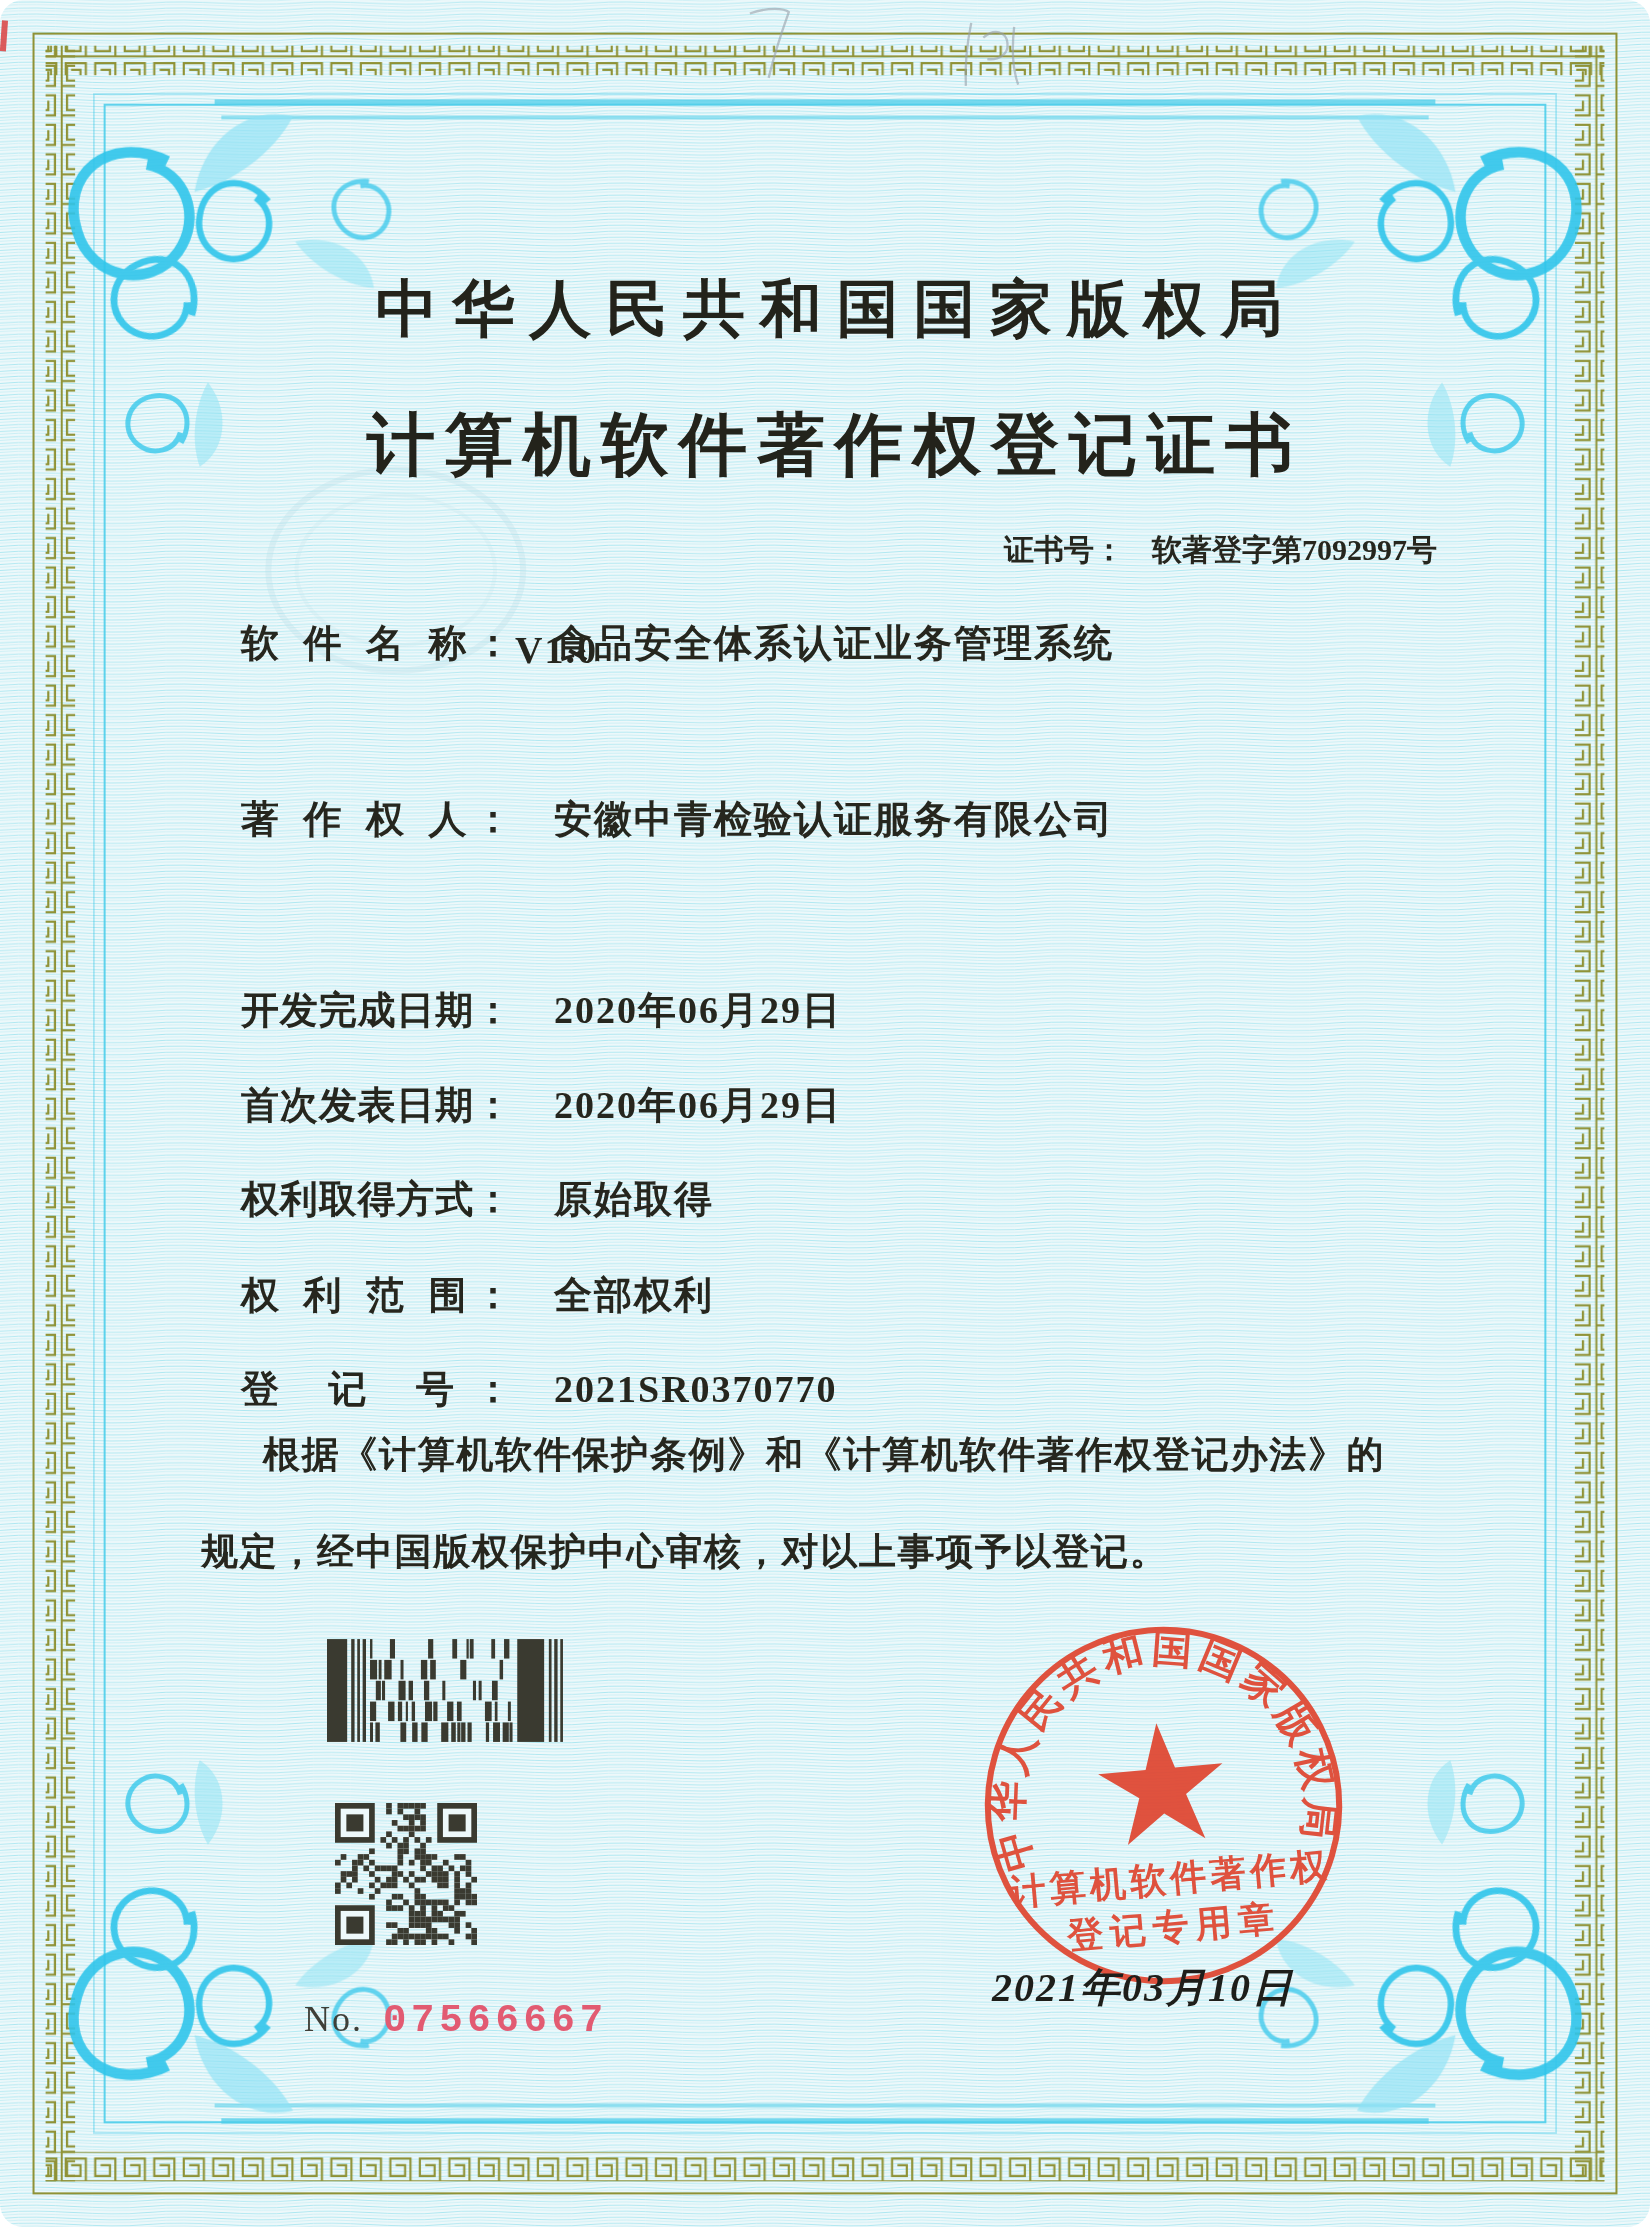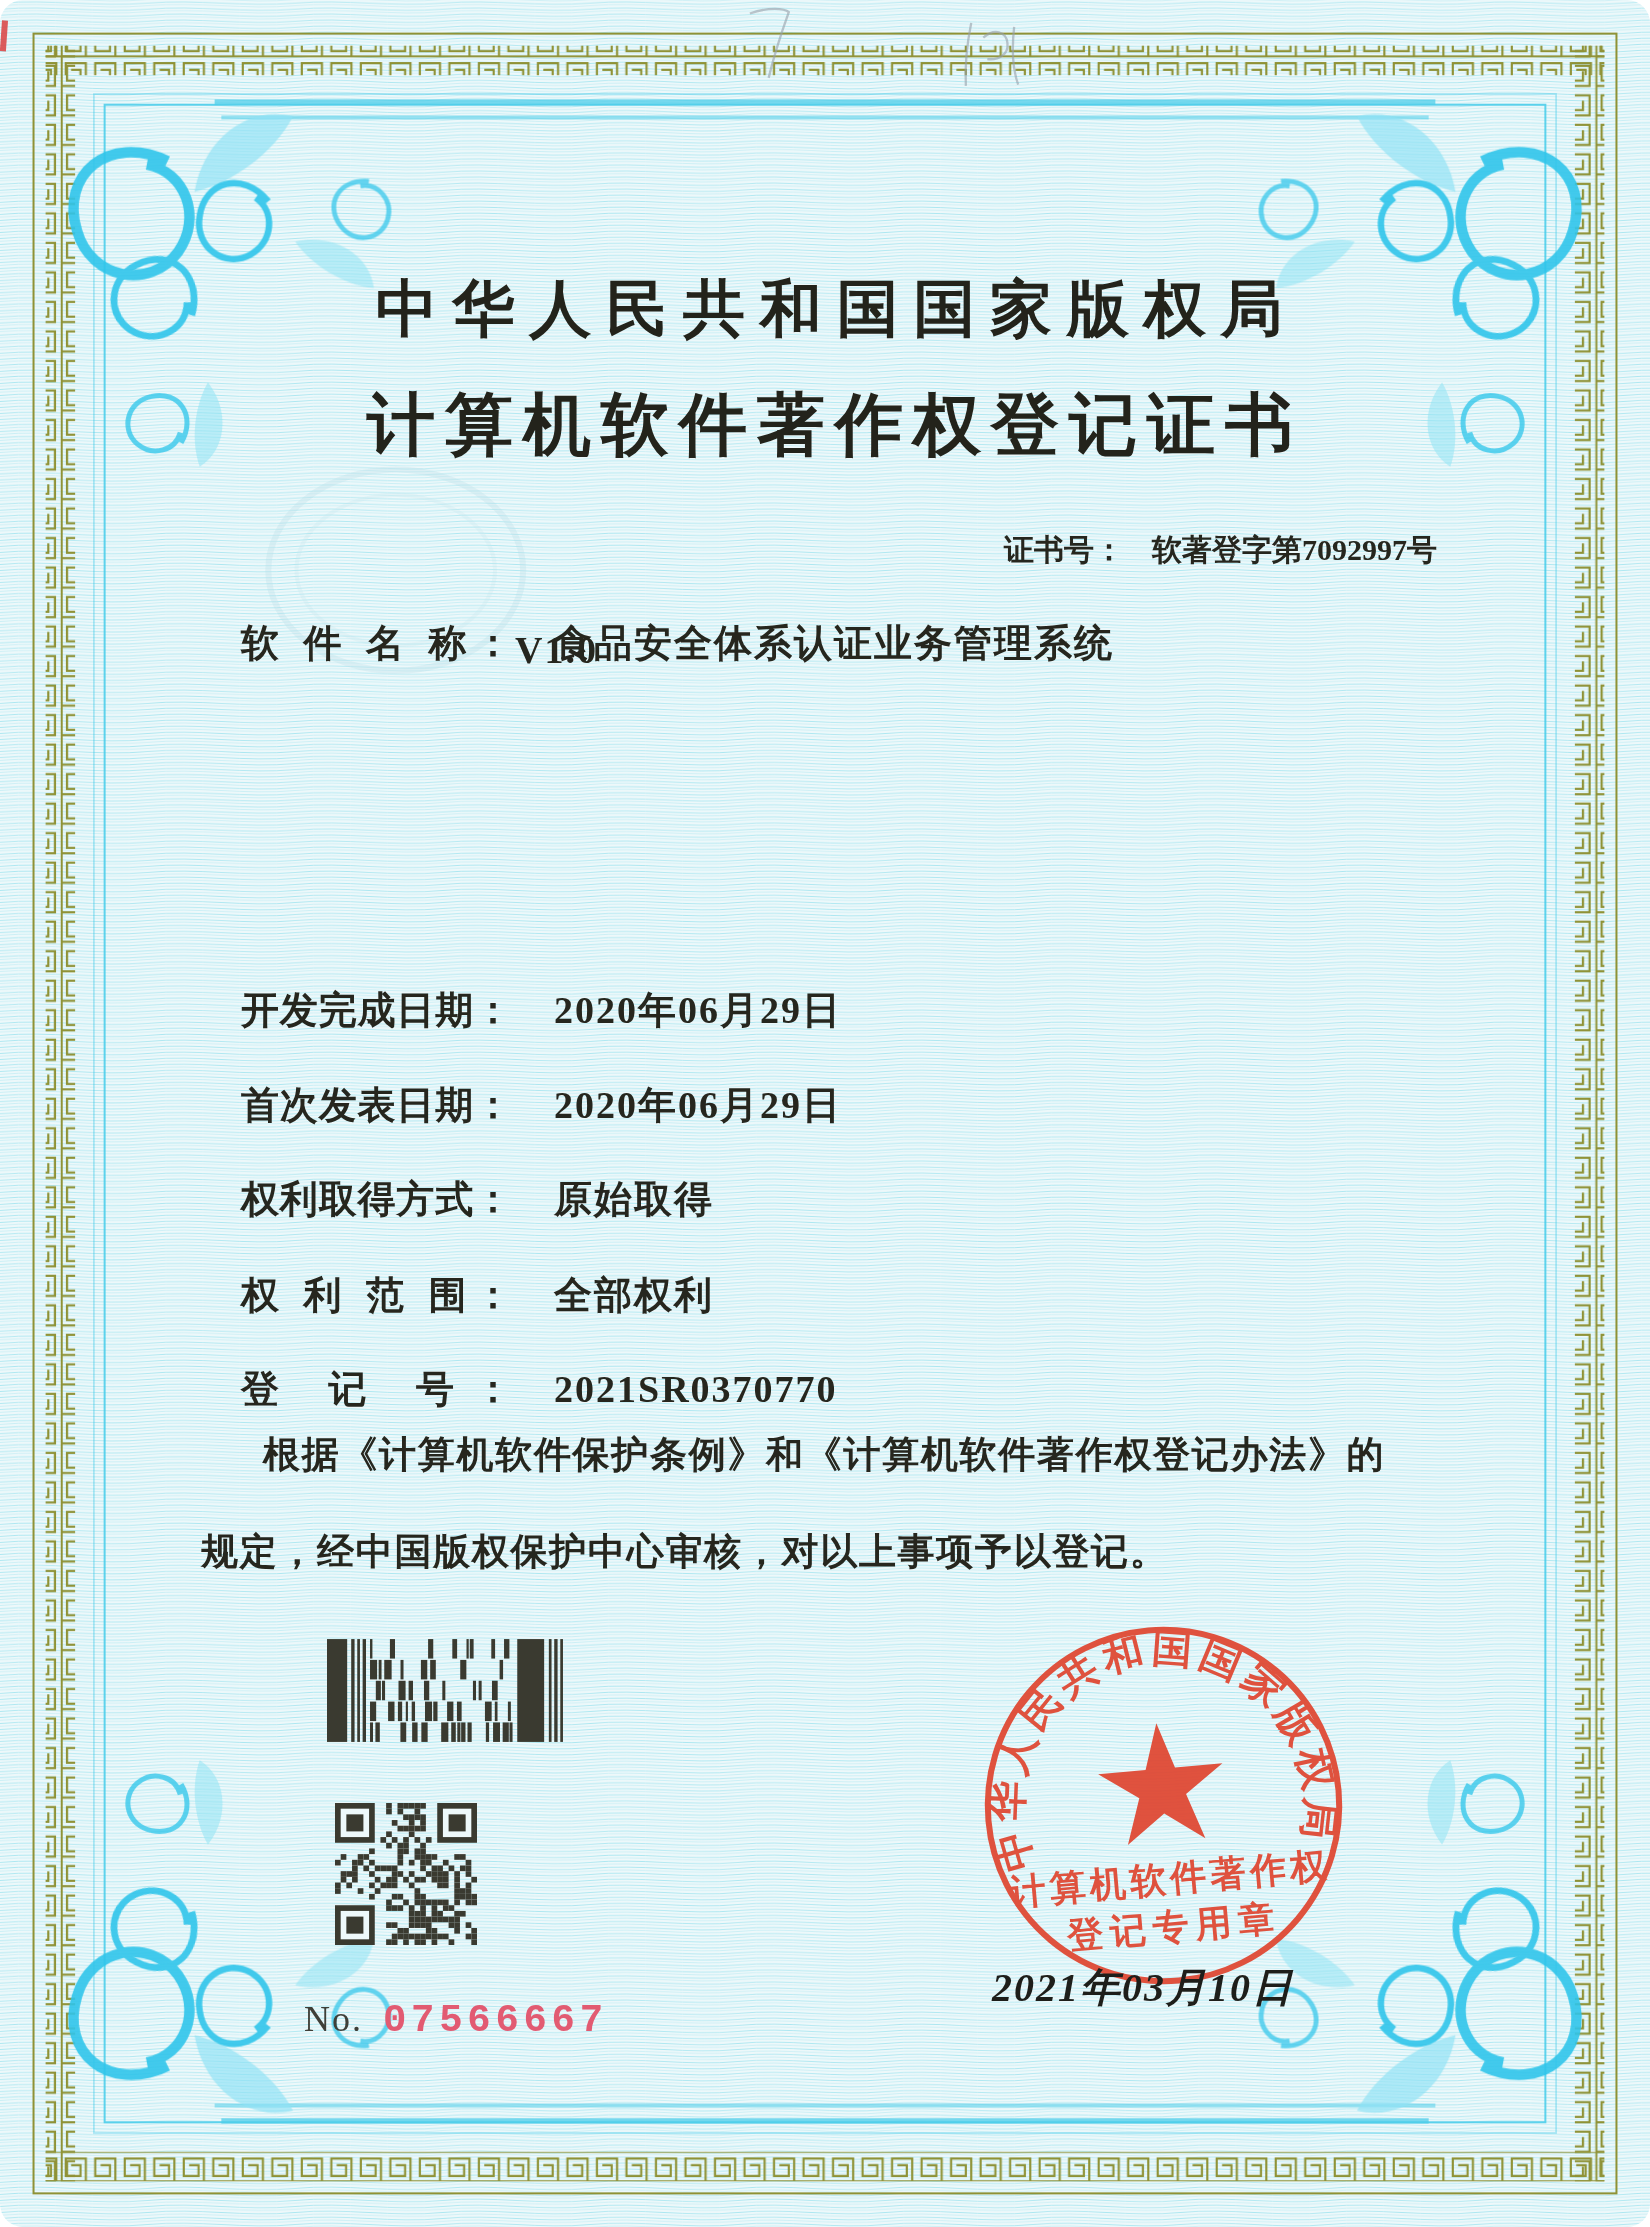--- a/index.html
+++ b/index.html
@@ -109,31 +109,34 @@
       <path d="M1118,20 c28,-10 52,-8 58,-2 c-10,28 -22,64 -30,98"></path>
       <path d="M1448,34 c-6,30 -10,58 -8,94"></path>
       <path d="M1466,56 c16,-14 34,-10 36,8 c2,16 -12,26 -30,24"></path>
       <path d="M1512,40 c-4,36 -2,64 6,86"></path>
     </g>
 
     <rect x="3" y="30" width="9" height="46" fill="#d94040" opacity="0.85" transform="rotate(4 3 30)"></rect>
   </svg>
 
   <div class="layer title" style="top:267px">中华人民共和国国家版权局</div>
-  <div class="layer subtitle" style="top:380px">计算机软件著作权登记证书</div>
+  <div class="layer subtitle" style="top:400px">计算机软件著作权登记证书</div>
 
   <div class="layer certno" style="top:496px;left:974px">
     <span>证书号：</span><span class="cv">软著登字第7092997号</span>
   </div>
 
   <div class="layer row" style="top:574px">
     <span class="lab">软 件 名 称：</span><span class="val">食品安全体系认证业务管理系统</span>
   </div>
   <div class="layer v2" style="top:628px">V1.0</div>
 
+  <div class="layer row" style="top:750px">
+    <span class="lab">著 作 权 人：</span><span class="val">安徽中青检验认证服务有限公司</span>
+  </div>
 
   <div class="layer row" style="top:941px">
     <span class="lab">开发完成日期：</span><span class="val">2020年06月29日</span>
   </div>
 
   <div class="layer row" style="top:1036px">
     <span class="lab">首次发表日期：</span><span class="val">2020年06月29日</span>
   </div>
 
   <div class="layer row" style="top:1226px">

